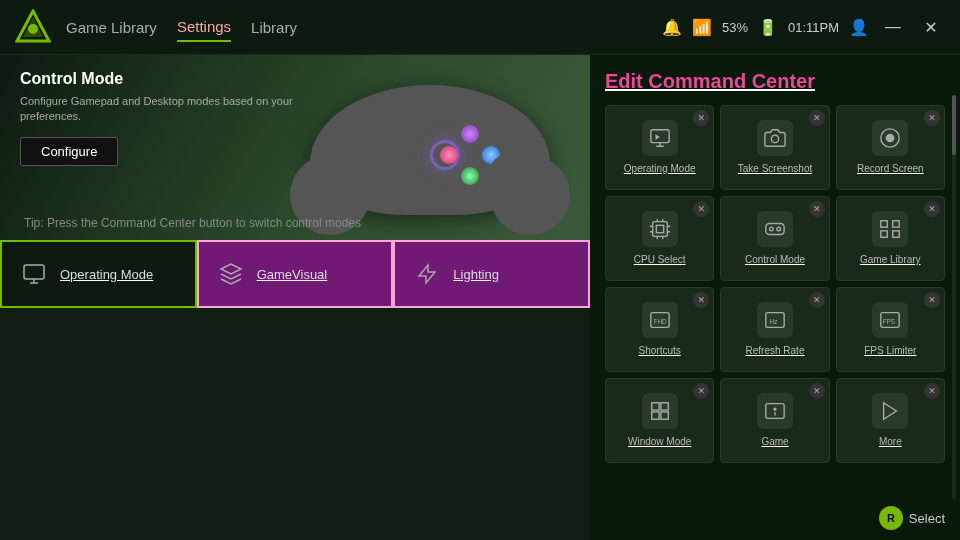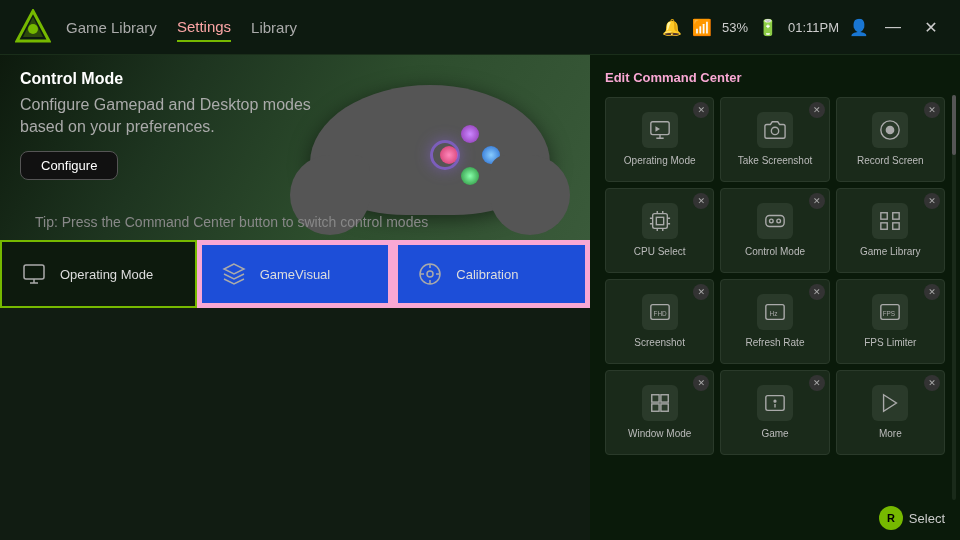--- a/index.html
+++ b/index.html
@@ -63,20 +63,21 @@
       justify-content: center;
       cursor: pointer;
       color: #ccc;
       font-size: 16px;
     }
 
     
     .main {
       display: flex;
       height: calc(540px - 55px);
+      text-decoration: underline;
     }
 
     
     .left-panel {
       width: 590px;
       display: flex;
       flex-direction: column;
       background: #111c12;
     }
 
@@ -166,58 +167,58 @@
       left: 20px;
       top: 15px;
     }
     .hero-title {
       font-size: 16px;
       font-weight: 700;
       color: #fff;
       margin-bottom: 6px;
     }
     .hero-desc {
-      font-size: 16px;
+      font-size: 11px;
       color: #aaa;
       max-width: 320px;
       line-height: 1.4;
     }
     .configure-btn {
       margin-top: 12px;
       padding: 6px 20px;
       background: #111;
       border: 1px solid #555;
       color: #fff;
       font-size: 13px;
       cursor: pointer;
-      border-radius: 8px;
+      border-radius: 2px;
     }
     .hero-tip {
       position: absolute;
       bottom: 10px;
-      left: 35px;
-      font-size: 14px;
+      left: 24px;
+      font-size: 12px;
       color: #888;
     }
 
     
     .settings-grid {
       display: grid;
       grid-template-columns: repeat(3, 1fr);
       flex: 1;
     }
     .settings-item {
       display: flex;
       align-items: center;
       gap: 12px;
       padding: 0 18px;
       height: 68px;
-      border: 5px solid #f9a8d4;
+      border: 2px solid #f9a8d4;
       cursor: pointer;
-      background: #1d4ed8;
+      background: #701a75;
       transition: background 0.15s;
     }
     .settings-item.active {
       background: #0d1a0d;
       border: 2px solid #76b900;
     }
     .settings-icon {
       width: 28px;
       height: 28px;
       display: flex;
@@ -235,23 +236,23 @@
     
     .right-panel {
       flex: 1;
       background: #0a1a0a;
       display: flex;
       flex-direction: column;
       padding: 15px;
       position: relative;
     }
     .right-title {
-      font-size: 13px;
+      font-size: 20px;
       font-weight: 600;
-      color: #f9a8d4;
+      color: #ec4899;
       margin-bottom: 12px;
     }
 
     .command-grid {
       display: grid;
       grid-template-columns: repeat(3, 1fr);
       gap: 6px;
       overflow-y: auto;
     }
     .command-item {
@@ -428,35 +429,33 @@
       <div class="settings-item">
         <div class="settings-icon">
           <svg width="24" height="24" viewBox="0 0 24 24" fill="none" stroke="#aaa" stroke-width="1.5">
               <path d="M12 2L2 7l10 5 10-5-10-5z"></path>
               <path d="M2 17l10 5 10-5M2 12l10 5 10-5"></path>
             </svg>
         </div>
         <span class="settings-label">GameVisual</span>
       </div>
 
-
-
-
-
-
       <div class="settings-item">
         <div class="settings-icon">
           <svg width="24" height="24" viewBox="0 0 24 24" fill="none" stroke="#aaa" stroke-width="1.5">
-              <circle cx="12" cy="12" r="10"></circle>
-              <circle cx="12" cy="12" r="3"></circle>
-              <path d="M12 2v4M12 18v4M2 12h4M18 12h4"></path>
-            </svg>
-        </div>
-        <span class="settings-label">Calibration</span>
-      </div>
+              <path d="M13 10V3L4 14h7v7l9-11h-7z"></path>
+            </svg>
+        </div>
+        <span class="settings-label">Lighting</span>
+      </div>
+
+
+
+
+
 
     </div>
   </div>
 
   <div class="right-panel">
     <div class="right-title">Edit Command Center</div>
 
     <div class="command-grid">
 
       <div class="command-item">
@@ -531,21 +530,21 @@
       </div>
 
       <div class="command-item">
         <div class="command-close">✕</div>
         <div class="command-icon">
           <svg width="22" height="22" viewBox="0 0 24 24" fill="none" stroke="#aaa" stroke-width="1.5">
               <rect x="2" y="4" width="20" height="16" rx="2"></rect>
               <text x="5" y="16" font-size="7" fill="#aaa" stroke="none" font-family="sans-serif">FHD</text>
             </svg>
         </div>
-        <span class="command-label">Screenshot</span>
+        <span class="command-label">Shortcuts</span>
       </div>
 
       <div class="command-item">
         <div class="command-close">✕</div>
         <div class="command-icon">
           <svg width="22" height="22" viewBox="0 0 24 24" fill="none" stroke="#aaa" stroke-width="1.5">
               <rect x="2" y="4" width="20" height="16" rx="2"></rect>
               <text x="6" y="16" font-size="7" fill="#aaa" stroke="none" font-family="sans-serif">Hz</text>
             </svg>
         </div>

